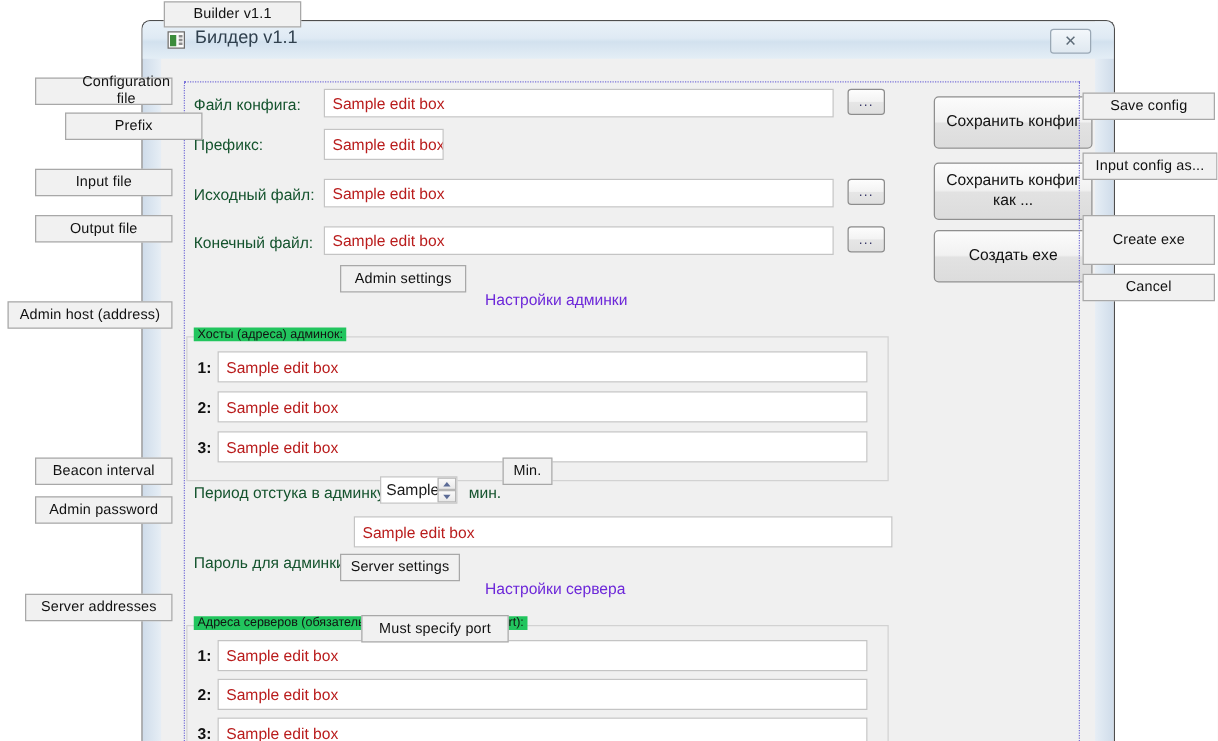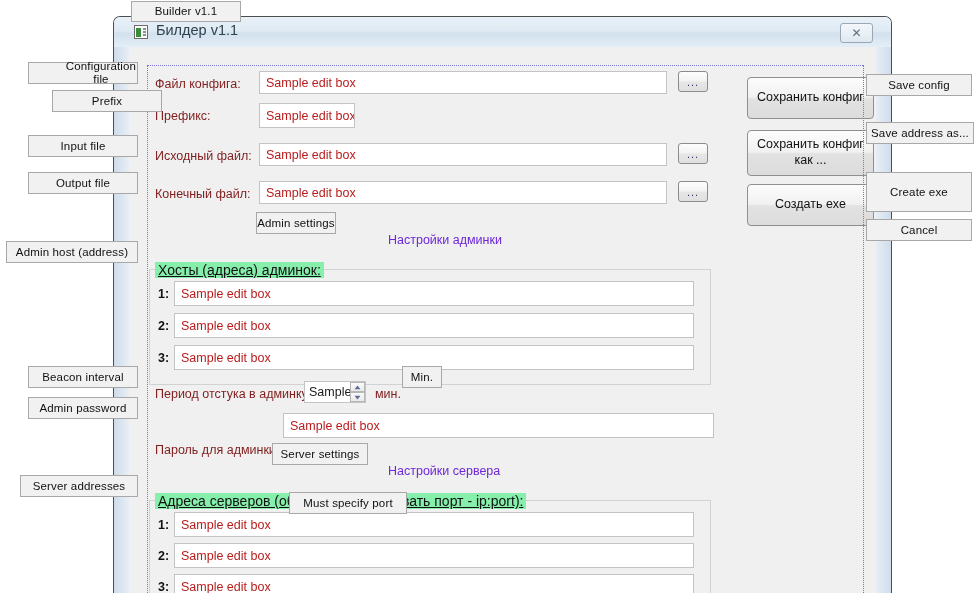--- a/index.html
+++ b/index.html
@@ -146,21 +146,21 @@
     height: 0;
     border-top: 1px dotted #7a73d8;
     z-index: 8;
   }
 
   
   .lbl {
     position: absolute;
     font-family: "Liberation Sans", sans-serif;
     font-size: 12.5px;
-    color: #7f1d1d;
+    color: #14532d;
     white-space: nowrap;
   }
   .edit {
     position: absolute;
     background: #ffffff;
     border: 1px solid #c4c4c4;
     box-sizing: border-box;
     font-family: "Liberation Sans", sans-serif;
     font-size: 12.5px;
     color: #b91c1c;
@@ -208,26 +208,25 @@
     white-space: nowrap;
   }
   .groupbox {
     position: absolute;
     box-sizing: border-box;
     border: 1px solid #d2d2d2;
     background: transparent;
   }
   .group-legend {
     position: absolute;
-    background: #86efac;
+    background: #22c55e;
     padding: 0 3px;
-    font-size: 14px;
+    font-size: 10px;
     color: #111;
     white-space: nowrap;
-    text-decoration: underline;
   }
   .row-num {
     position: absolute;
     font-size: 12.5px;
     font-weight: bold;
     color: #111;
   }
   
   #spin-wrap {
     position: absolute;
@@ -368,20 +367,20 @@
 <div class="annot" style="left:28px; top:62px; width:110px; height:22px;padding-left:36px;">Configuration file</div>
 <div class="annot" style="left:28px; top:90px; width:110px; height:22px;margin-left:24px;">Prefix</div>
 <div class="annot" style="left:28px; top:135px; width:110px; height:22px;">Input file</div>
 <div class="annot" style="left:28px; top:172px; width:110px; height:22px;">Output file</div>
 <div class="annot" style="left:6px; top:241px; width:132px; height:22px;">Admin host (address)</div>
 <div class="annot" style="left:28px; top:366px; width:110px; height:22px;">Beacon interval</div>
 <div class="annot" style="left:28px; top:397px; width:110px; height:22px;">Admin password</div>
 <div class="annot" style="left:20px; top:475px; width:118px; height:22px;">Server addresses</div>
 
 <div class="annot" style="left:866px; top:74px; width:106px; height:22px;">Save config</div>
-<div class="annot" style="left:866px; top:122px; width:108px; height:22px;">Save address as...</div>
+<div class="annot" style="left:866px; top:122px; width:108px; height:22px;">Input config as...</div>
 <div class="annot" style="left:866px; top:172px; width:106px; height:40px;">Create exe</div>
 <div class="annot" style="left:866px; top:219px; width:106px; height:22px;">Cancel</div>
 
-<div class="annot" style="left:256px; top:212px; width:80px; height:22px;text-align:right;">Admin settings</div>
+<div class="annot" style="left:272px; top:212px; width:101px; height:22px;text-align:right;">Admin settings</div>
 <div class="annot" style="left:402px; top:366px; width:40px; height:22px;">Min.</div>
 <div class="annot" style="left:272px; top:443px; width:96px; height:22px;">Server settings</div>
 <div class="annot" style="left:289px; top:492px; width:118px; height:22px;">Must specify port</div>
 
 </body></html>

